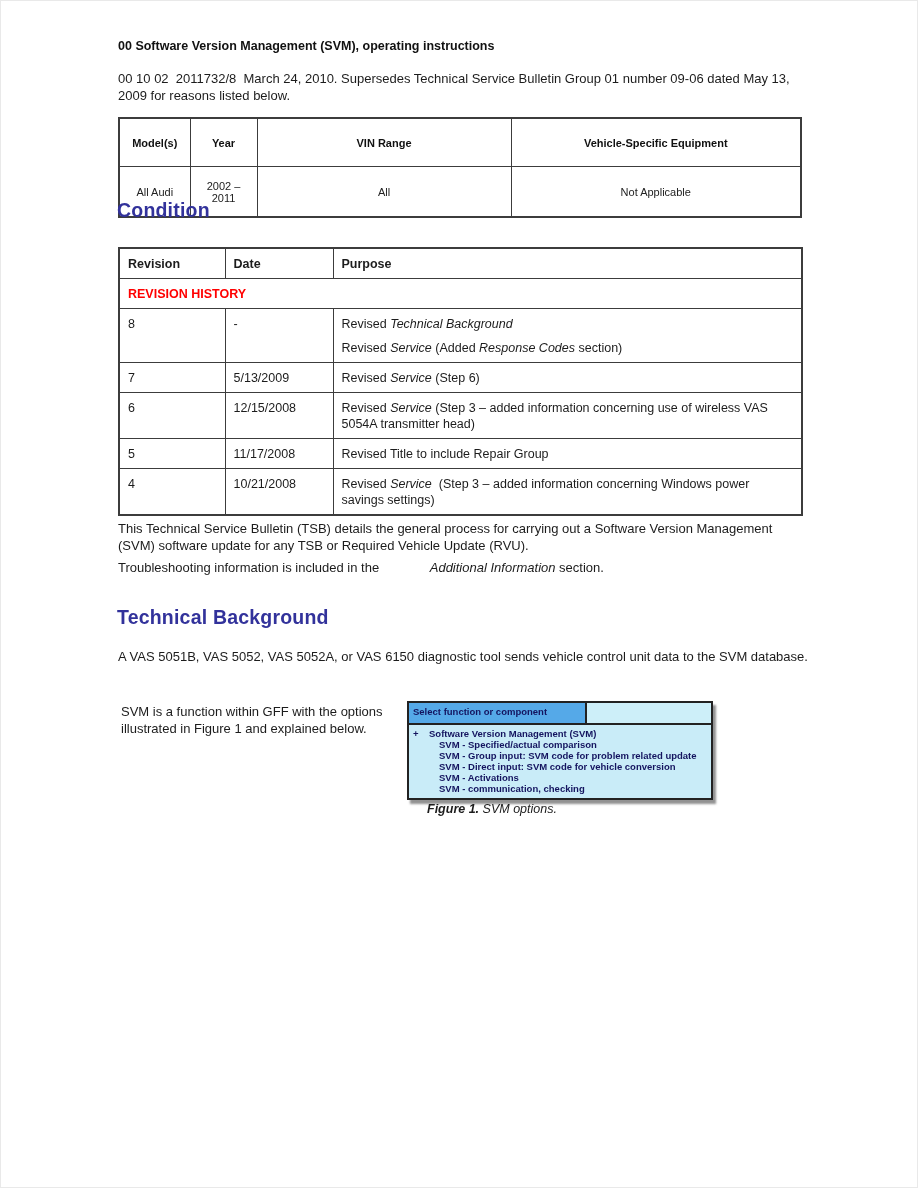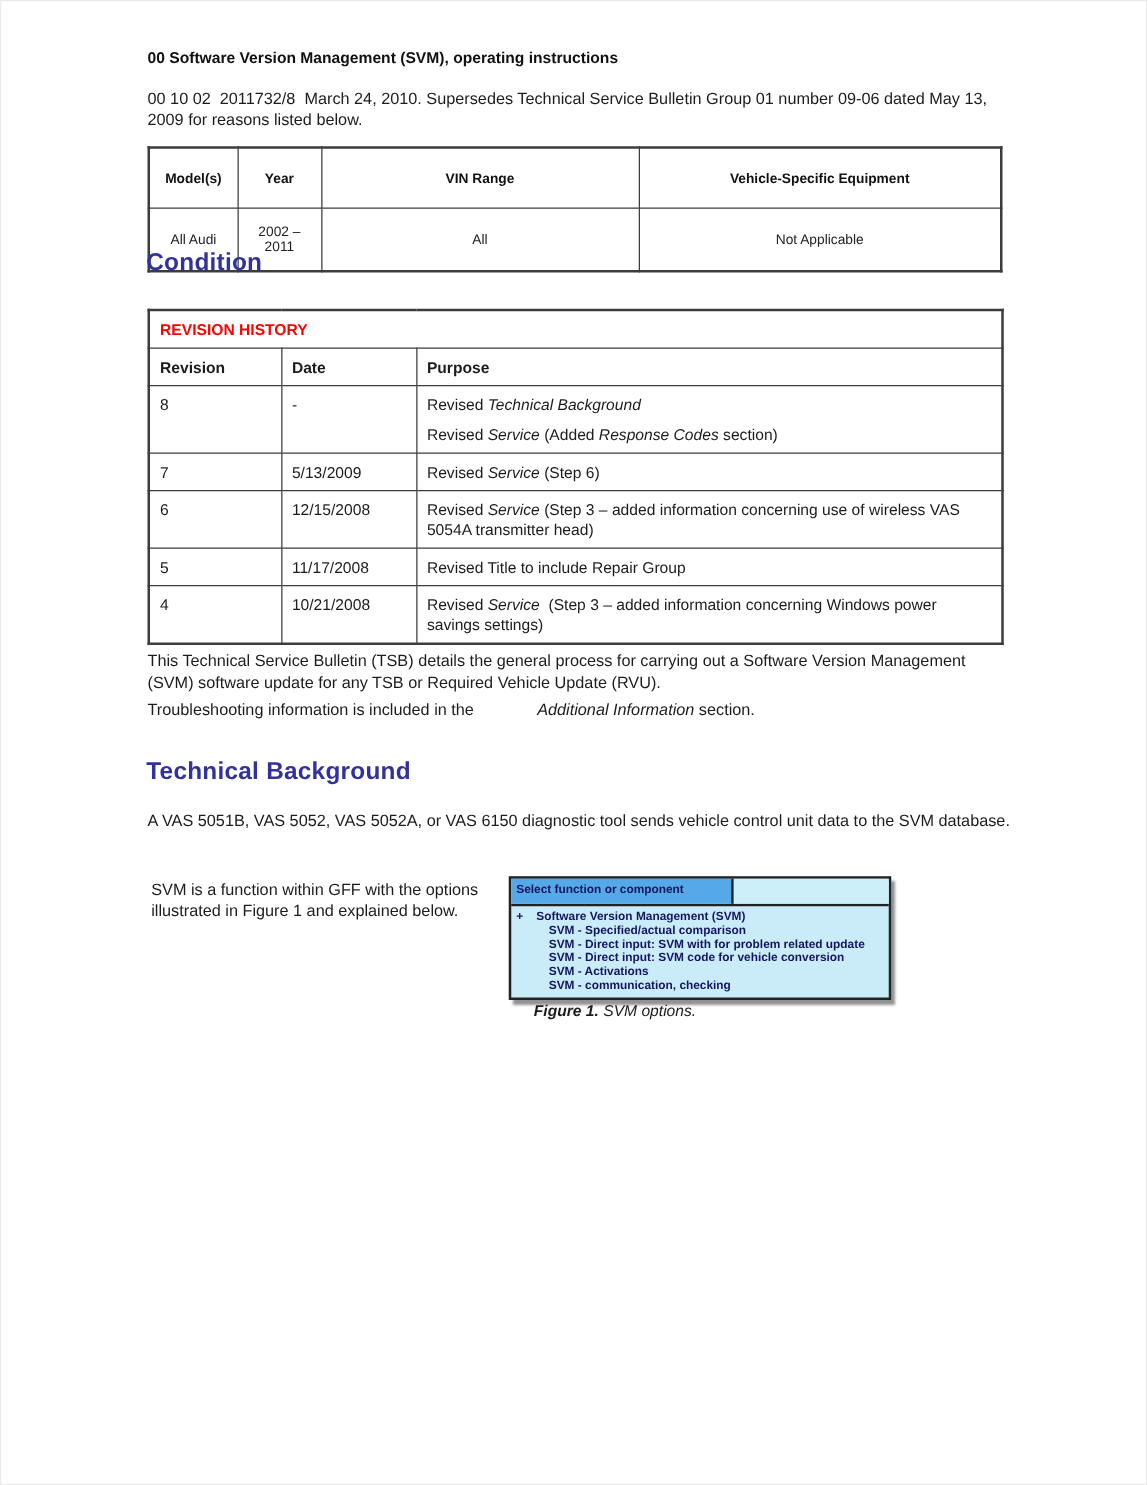--- a/index.html
+++ b/index.html
@@ -131,28 +131,28 @@
 
   <h2 class="section-heading h-condition" style="color: rgb(50, 50, 155);">Condition</h2>
 
   <table class="revision-table">
     <colgroup>
         <col class="rt-c0">
         <col class="rt-c1">
         <col class="rt-c2">
       </colgroup>
     <tbody>
-      <tr>
-        <td class="rt-title-cell" colspan="3" style="color: rgb(255, 0, 0);">REVISION HISTORY</td>
-      </tr>
       <tr id="rt-head">
           <td class="rt-header-cell">Revision</td>
           <td class="rt-header-cell">Date</td>
           <td class="rt-header-cell">Purpose</td>
         </tr>
+      <tr>
+        <td class="rt-title-cell" colspan="3" style="color: rgb(255, 0, 0);">REVISION HISTORY</td>
+      </tr>
 
     <tr>
           <td>8</td>
           <td>-</td>
           <td>
             <div class="purpose-line"><span>Revised </span><span style="font-style: italic;">Technical Background</span></div>
             <div class="purpose-line"><span>Revised </span><span style="font-style: italic;">Service</span><span> (Added </span><span style="font-style: italic;">Response Codes</span><span> section)</span></div>
           </td>
         </tr>
         <tr>
@@ -200,21 +200,21 @@
       <div class="fig-header-left" style="background: rgb(85, 169, 232);">Select function or component</div>
       <div class="fig-header-right"></div>
     </div>
     <div class="fig-body">
       <div class="fig-root">
         <span class="fig-plus">+</span>
         <span>Software Version Management (SVM)</span>
       </div>
       <div id="fig-items">
           <div class="fig-item">SVM - Specified/actual comparison</div>
-          <div class="fig-item">SVM - Direct input: SVM with for problem related update</div>
+          <div class="fig-item">SVM - Group input: SVM code for problem related update</div>
           <div class="fig-item">SVM - Direct input: SVM code for vehicle conversion</div>
           <div class="fig-item">SVM - Activations</div>
           <div class="fig-item">SVM - communication, checking</div>
         </div>
     </div>
   </div>
 
   <p class="fig-caption"><span style="font-style: italic; font-weight: bold; margin-left: 20px;">Figure 1.</span><span style="font-style: italic;"> SVM options.</span></p>
 
 </div>

